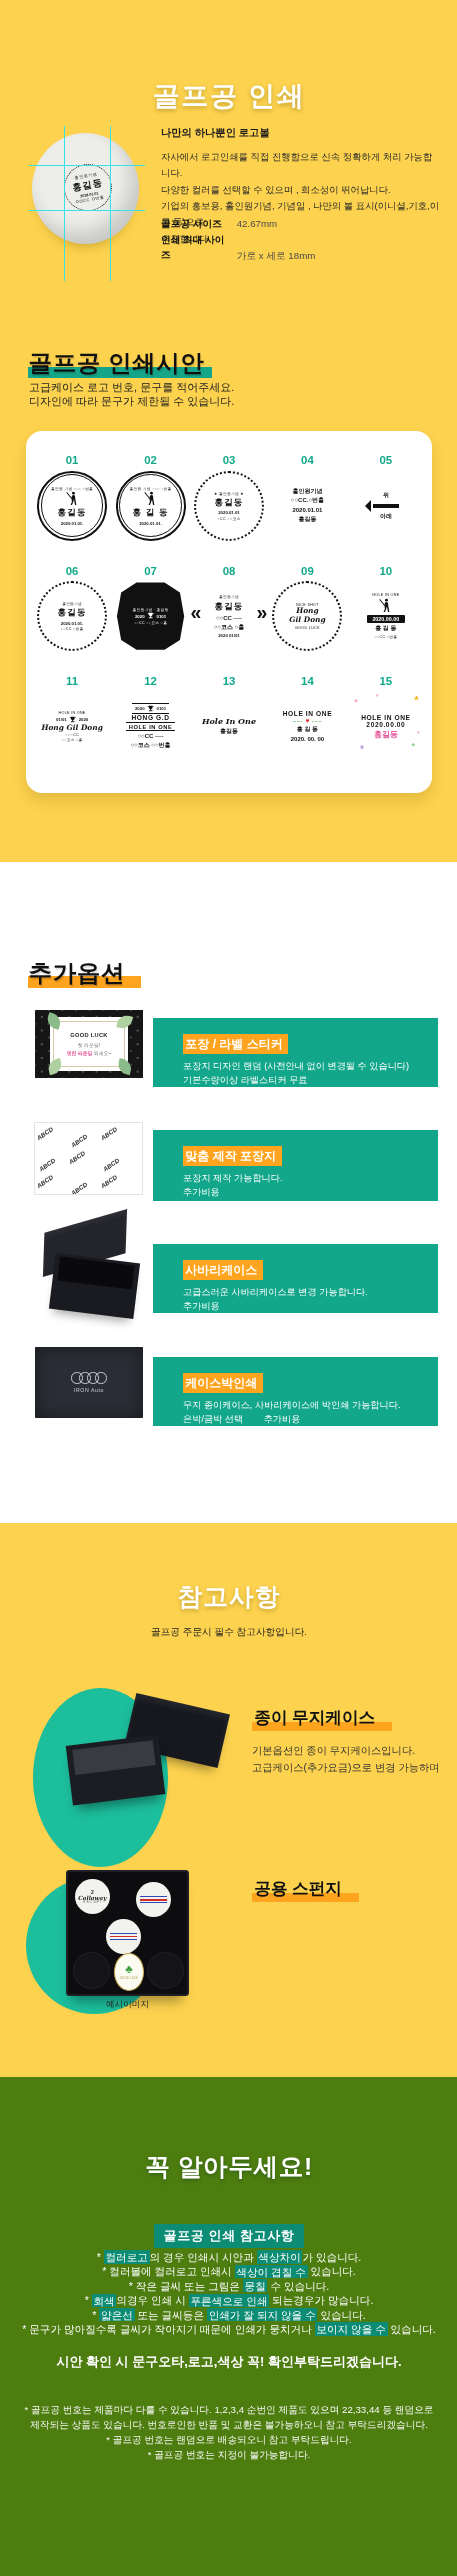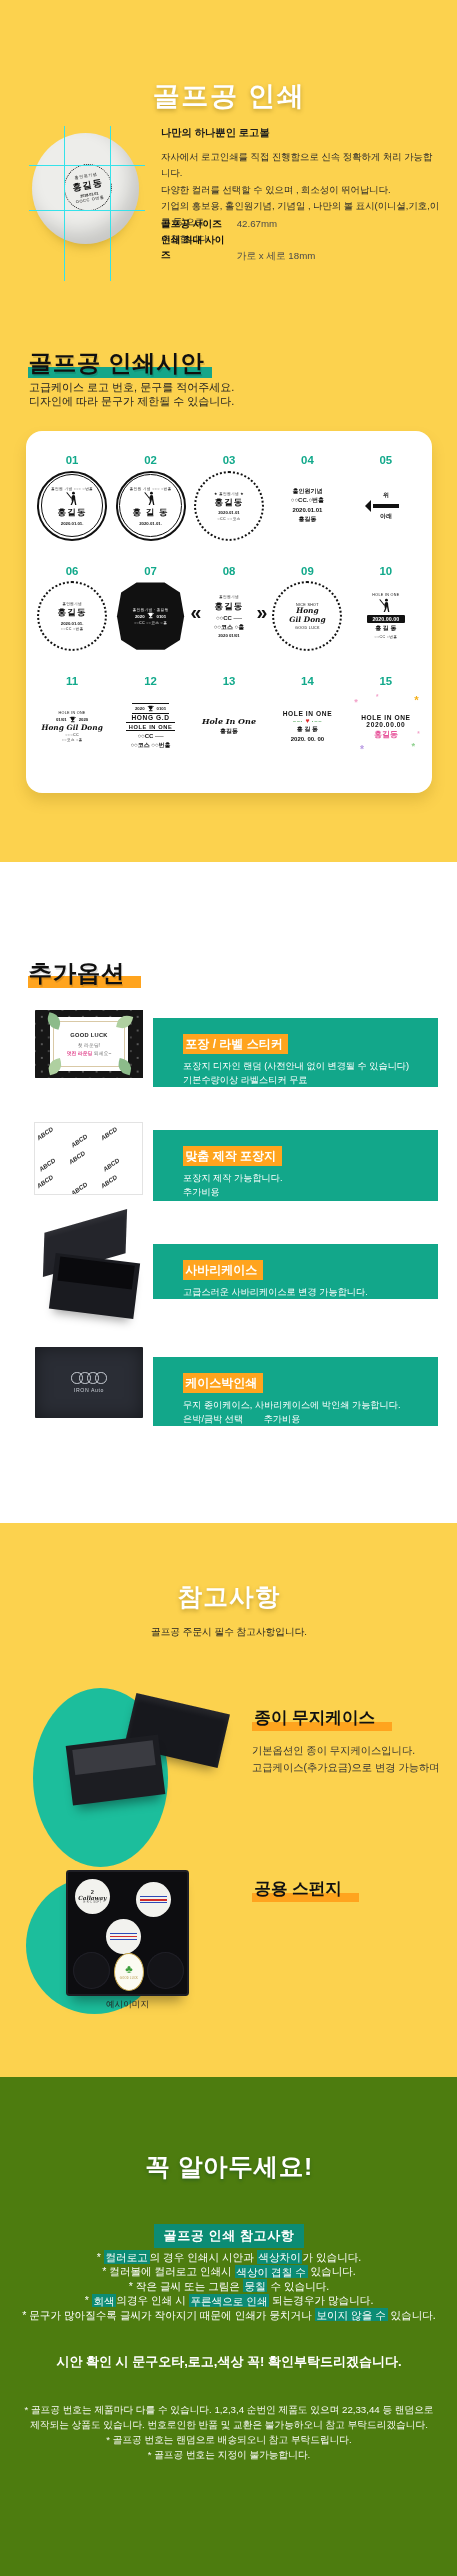--- a/index.html
+++ b/index.html
@@ -472,21 +472,21 @@
     </div>
     <div class="opt-row-panel" style="top:260px;height:71px;">
       <span class="opt-title">맞춤 제작 포장지</span>
       <div class="opt-desc"><span>포장지 제작 가능합니다.</span><br><span>추가비용</span></div>
     </div>
 
     <div class="img-frame sv-wrap">
       <div class="sv-lid"></div>
       <div class="sv-body"></div>
     </div>
-    <div class="opt-row-panel" style="top:374px;height:55px;">
+    <div class="opt-row-panel" style="top:374px;height:69px;">
       <span class="opt-title">사바리케이스</span>
       <div class="opt-desc"><span>고급스러운 사바리케이스로 변경 가능합니다.</span><br><span>추가비용</span></div>
     </div>
 
     <div class="img-frame case-img">
       <div class="rings">
         <i class="ring"></i>
           <i class="ring"></i>
           <i class="ring"></i>
           <i class="ring"></i>
@@ -549,20 +549,21 @@
   <section class="sec-teal">
     <div class="alert-title">꼭 알아두세요!</div>
     <div class="alert-boxtitle-wrap">
       <span class="alert-boxtitle">골프공 인쇄 참고사항</span>
     </div>
     <div id="bullets">
         <p class="bullet"><span>* </span><span class="hl">컬러로고</span><span>의 경우 인쇄시 시안과 </span><span class="hl">색상차이</span><span>가 있습니다.</span></p>
         <p class="bullet"><span>* 컬러볼에 컬러로고 인쇄시 </span><span class="hl">색상이 겹칠 수</span><span> 있습니다.</span></p>
         <p class="bullet"><span>* 작은 글씨 또는 그림은 </span><span class="hl">뭉칠</span><span> 수 있습니다.</span></p>
         <p class="bullet"><span>* </span><span class="hl">회색</span><span>의경우 인쇄 시 </span><span class="hl">푸른색으로 인쇄</span><span> 되는경우가 많습니다.</span></p>
+        <p class="bullet"><span>* </span><span class="hl">얇은선</span><span> 또는 글씨등은 </span><span class="hl">인쇄가 잘 되지 않을 수</span><span> 있습니다.</span></p>
         <p class="bullet"><span>* 문구가 많아질수록 글씨가 작아지기 때문에 인쇄가 뭉치거나 </span><span class="hl">보이지 않을 수</span><span> 있습니다.</span></p>
       </div>
     <div class="alert-strong">시안 확인 시 문구오타,로고,색상 꼭! 확인부탁드리겠습니다.</div>
     <div id="footnotes">
         <p>* 골프공 번호는 제품마다 다를 수 있습니다. 1,2,3,4 순번인 제품도 있으며 22,33,44 등 랜덤으로</p>
         <p>제작되는 상품도 있습니다. 번호로인한 반품 및 교환은 불가능하오니 참고 부탁드리겠습니다.</p>
         <p>* 골프공 번호는 랜덤으로 배송되오니 참고 부탁드립니다.</p>
         <p>* 골프공 번호는 지정이 불가능합니다.</p>
       </div>
   </section>

